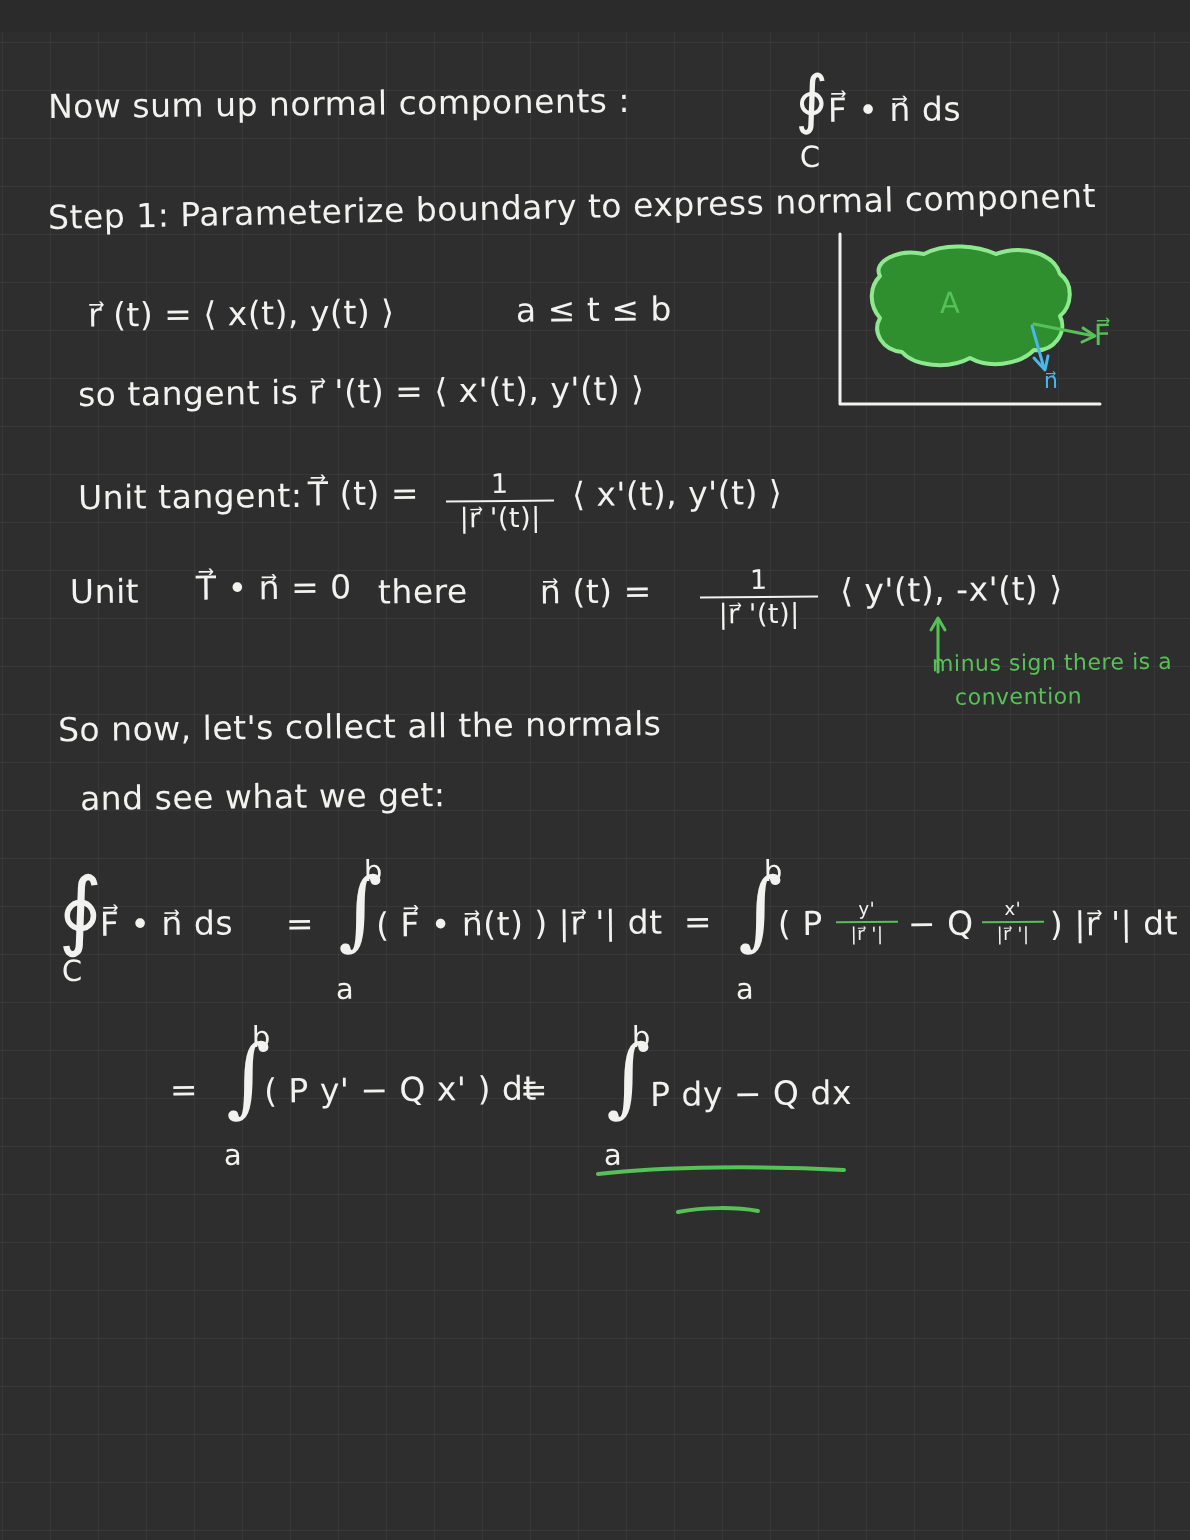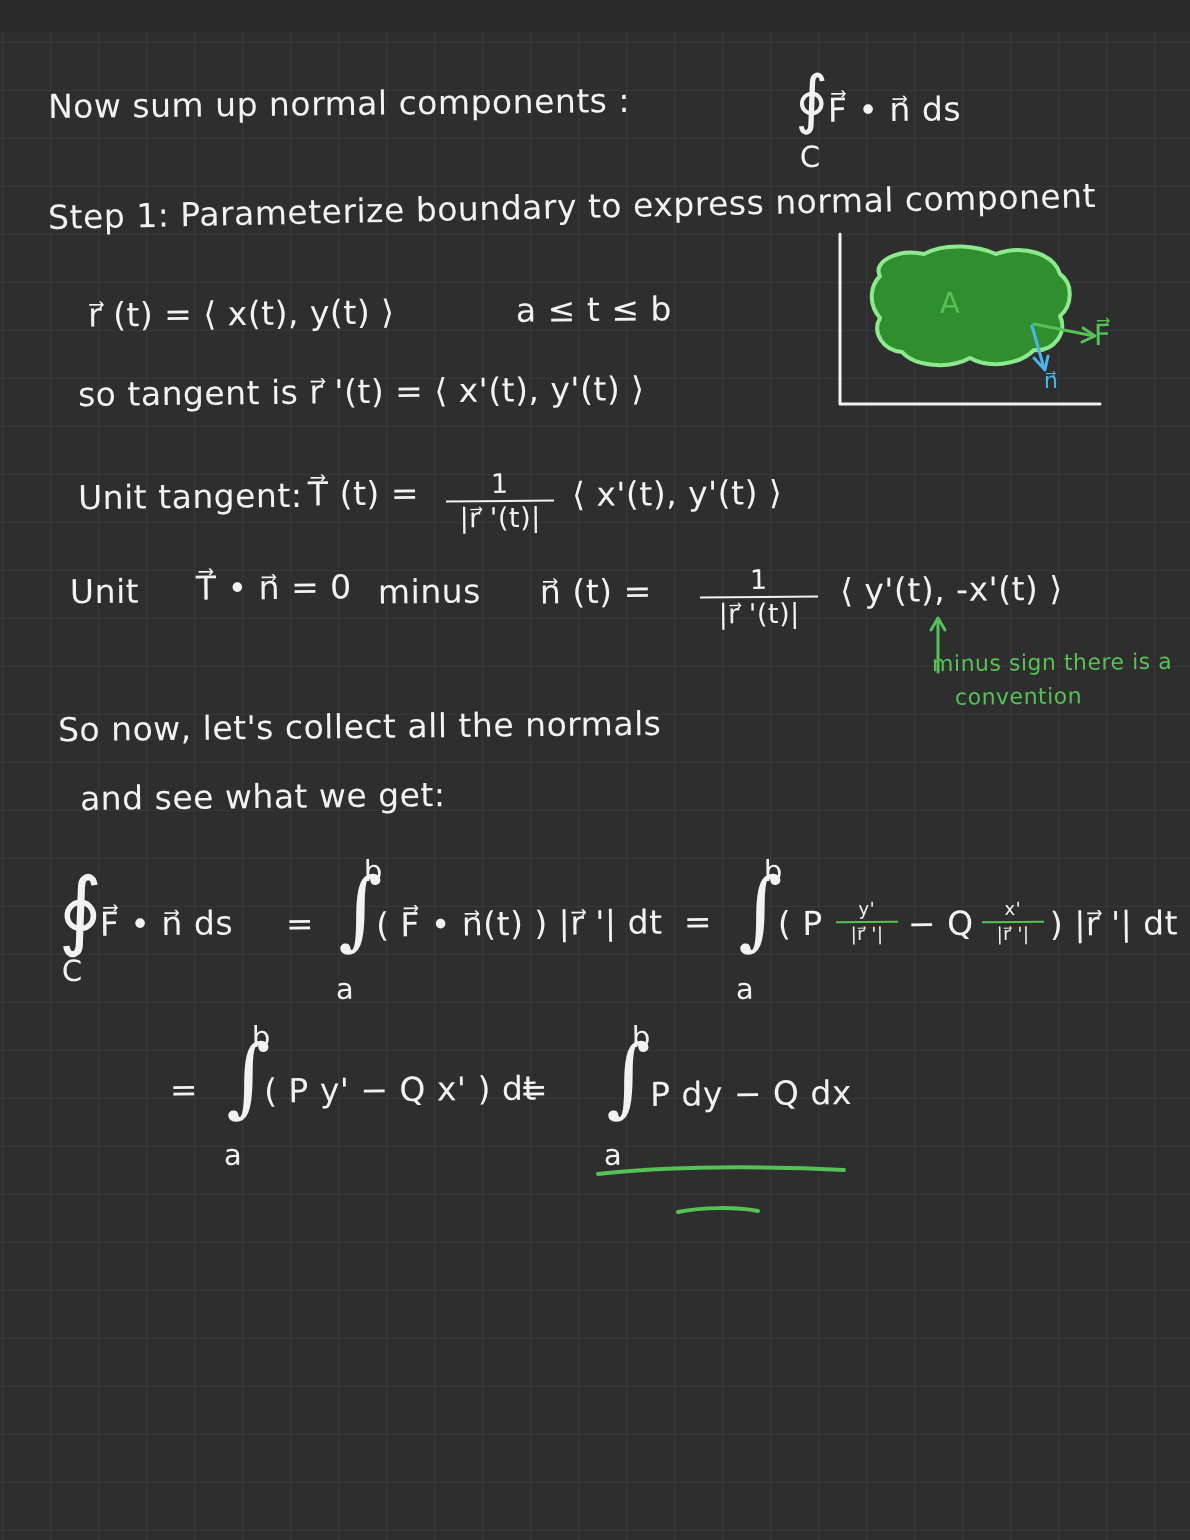--- a/index.html
+++ b/index.html
@@ -94,21 +94,21 @@
   <div class="ink hand sz-lg" style="left:308px; top:442px;">T⃗ (t) =</div>
   <div class="ink hand sz-lg frac" style="left:446px; top:438px; width:108px;">
     <span class="num">1</span>
     <span class="bar"></span>
     <span class="den sz-sm">|r⃗ '(t)|</span>
   </div>
   <div class="ink hand sz-lg" style="left:572px; top:442px;">⟨ x'(t), y'(t) ⟩</div>
 
   <div class="ink hand sz-lg" style="left:70px; top:540px;">Unit</div>
   <div class="ink hand sz-lg" style="left:196px; top:536px;">T⃗ • n⃗ = 0</div>
-  <div class="ink hand sz-lg" style="left:378px; top:540px;">minus</div>
+  <div class="ink hand sz-lg" style="left:378px; top:540px;">there</div>
   <div class="ink hand sz-lg" style="left:540px; top:540px;">n⃗ (t) =</div>
   <div class="ink hand sz-lg frac" style="left:700px; top:534px; width:118px;">
     <span class="num">1</span>
     <span class="bar"></span>
     <span class="den sz-sm">|r⃗ '(t)|</span>
   </div>
   <div class="ink hand sz-lg" style="left:840px; top:538px;">⟨ y'(t), -x'(t) ⟩</div>
 
   <svg style="left:930px; top:582px; width:40px; height:60px;">
     <line x1="8" y1="58" x2="8" y2="6" stroke="#56c156" stroke-width="3" stroke-linecap="round"></line>

